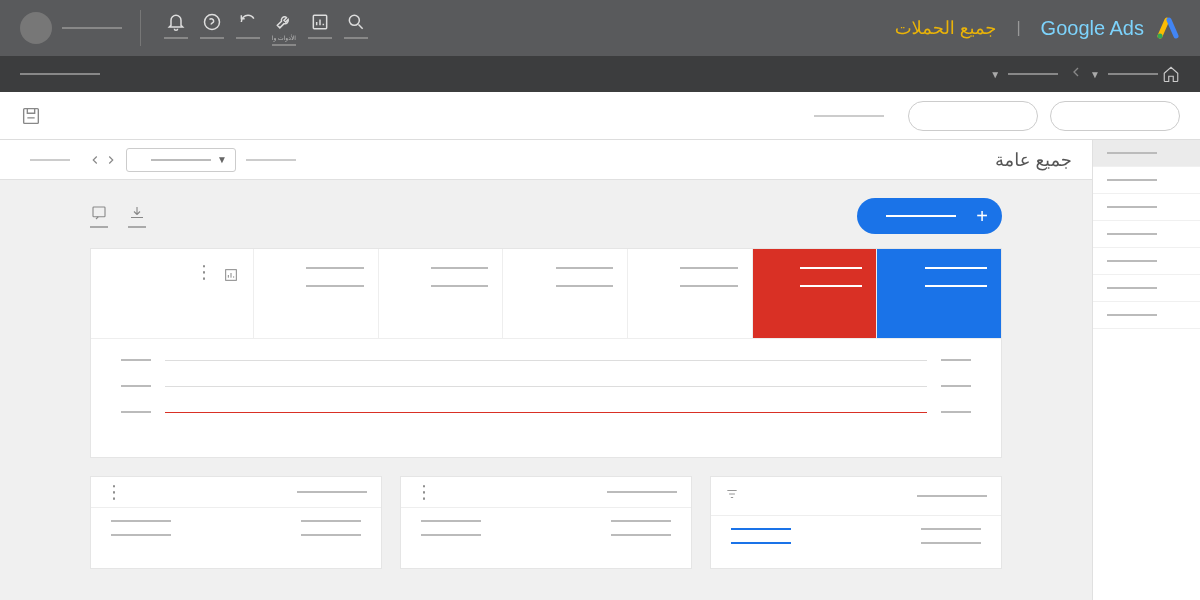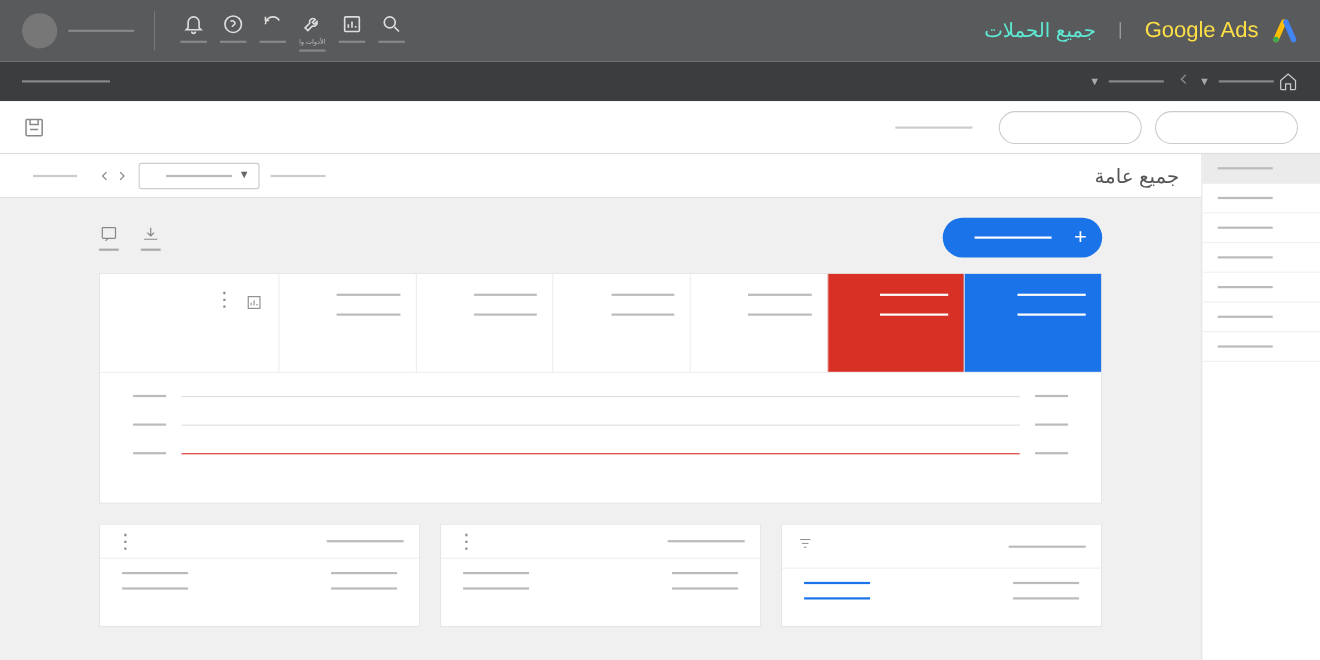--- a/index.html
+++ b/index.html
@@ -1,22 +1,22 @@
 <!DOCTYPE html>
 <html dir="rtl"><head>
 <meta charset="utf-8">
 <style>
 *{margin:0;padding:0;box-sizing:border-box;font-family:Arial,sans-serif}
 body{background:#f0f0f0;width:1200px;height:600px;overflow:hidden}
 .topbar{background:#595a5c;height:56px;display:flex;align-items:center;padding:0 20px;gap:12px}
 .logo-a{width:24px;height:24px;position:relative}
 .logo-a svg{width:100%;height:100%}
-.brand{color:#fde047;font-size:20px;font-weight:400}
+.brand{color:#7dd3fc;font-size:20px;font-weight:400}
 .divider{color:#999;margin:0 8px}
-.campaigns{color:#5eead4;font-size:18px}
+.campaigns{color:#eab308;font-size:18px}
 .spacer{flex:1}
 .icon-group{display:flex;gap:2px;align-items:flex-start}
 .icon-btn{display:flex;flex-direction:column;align-items:center;width:34px;cursor:pointer;padding-top:2px}
 .icon-btn svg{width:20px;height:20px;stroke:#ddd;fill:none;stroke-width:1.8}
 .icon-label{font-size:5px;color:#bbb;margin-top:2px;border-bottom:2px solid #888;padding-bottom:3px;width:24px;text-align:center;white-space:nowrap;overflow:hidden}
 .icon-label.vis{font-size:6px}
 .vdiv{width:1px;height:36px;background:#777;margin:0 6px}
 .acct{display:flex;align-items:center;gap:10px}
 .avatar{width:32px;height:32px;border-radius:50%;background:#777}
 .acct-line{width:60px;height:2px;background:#888}

